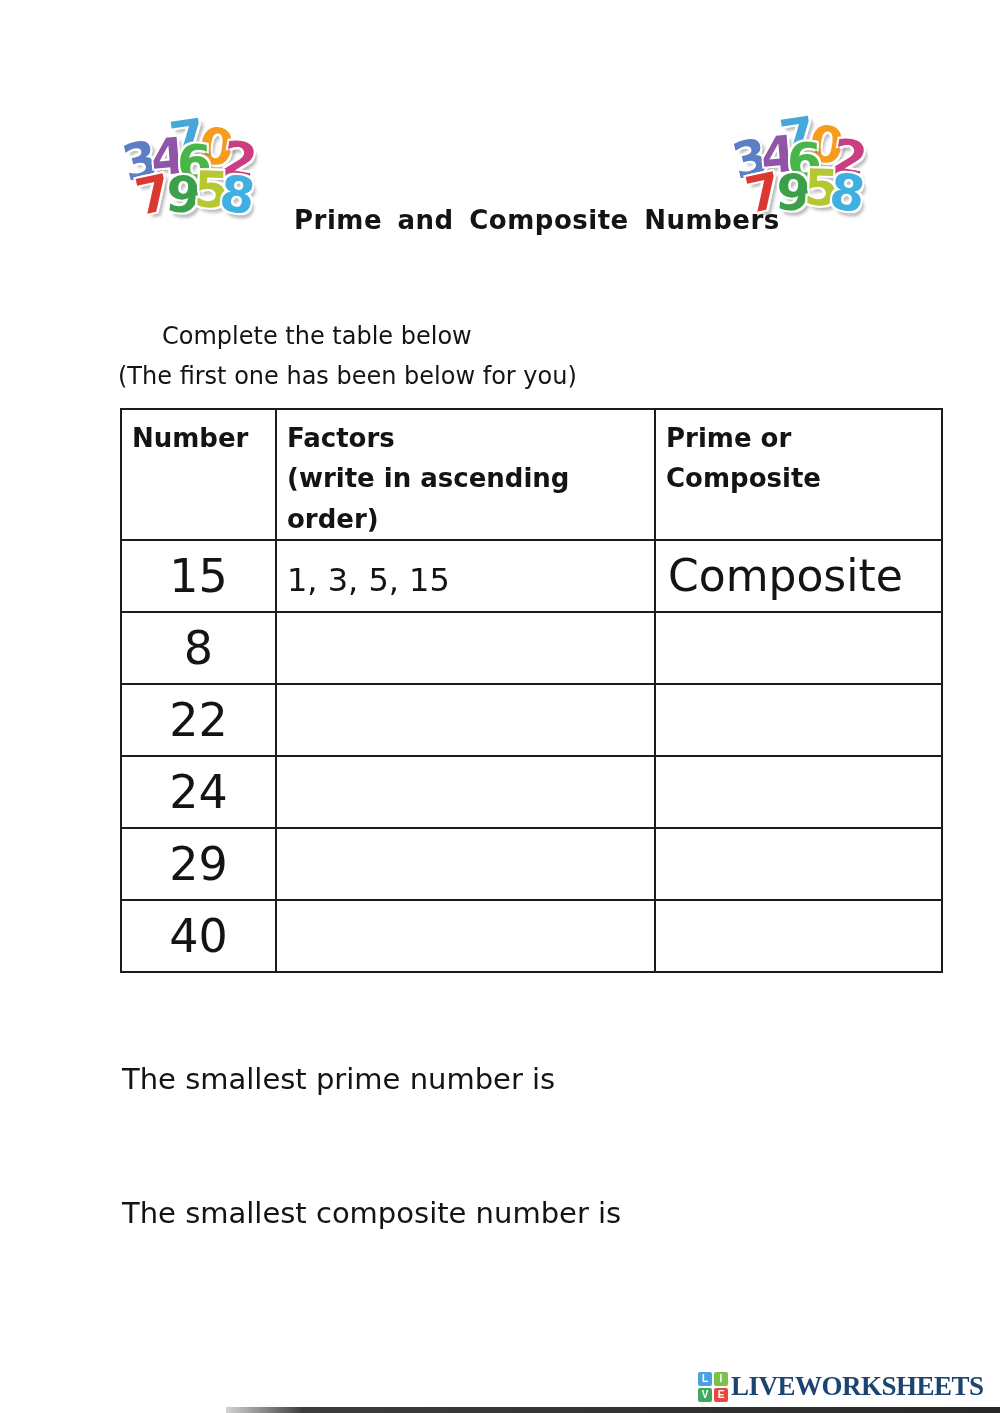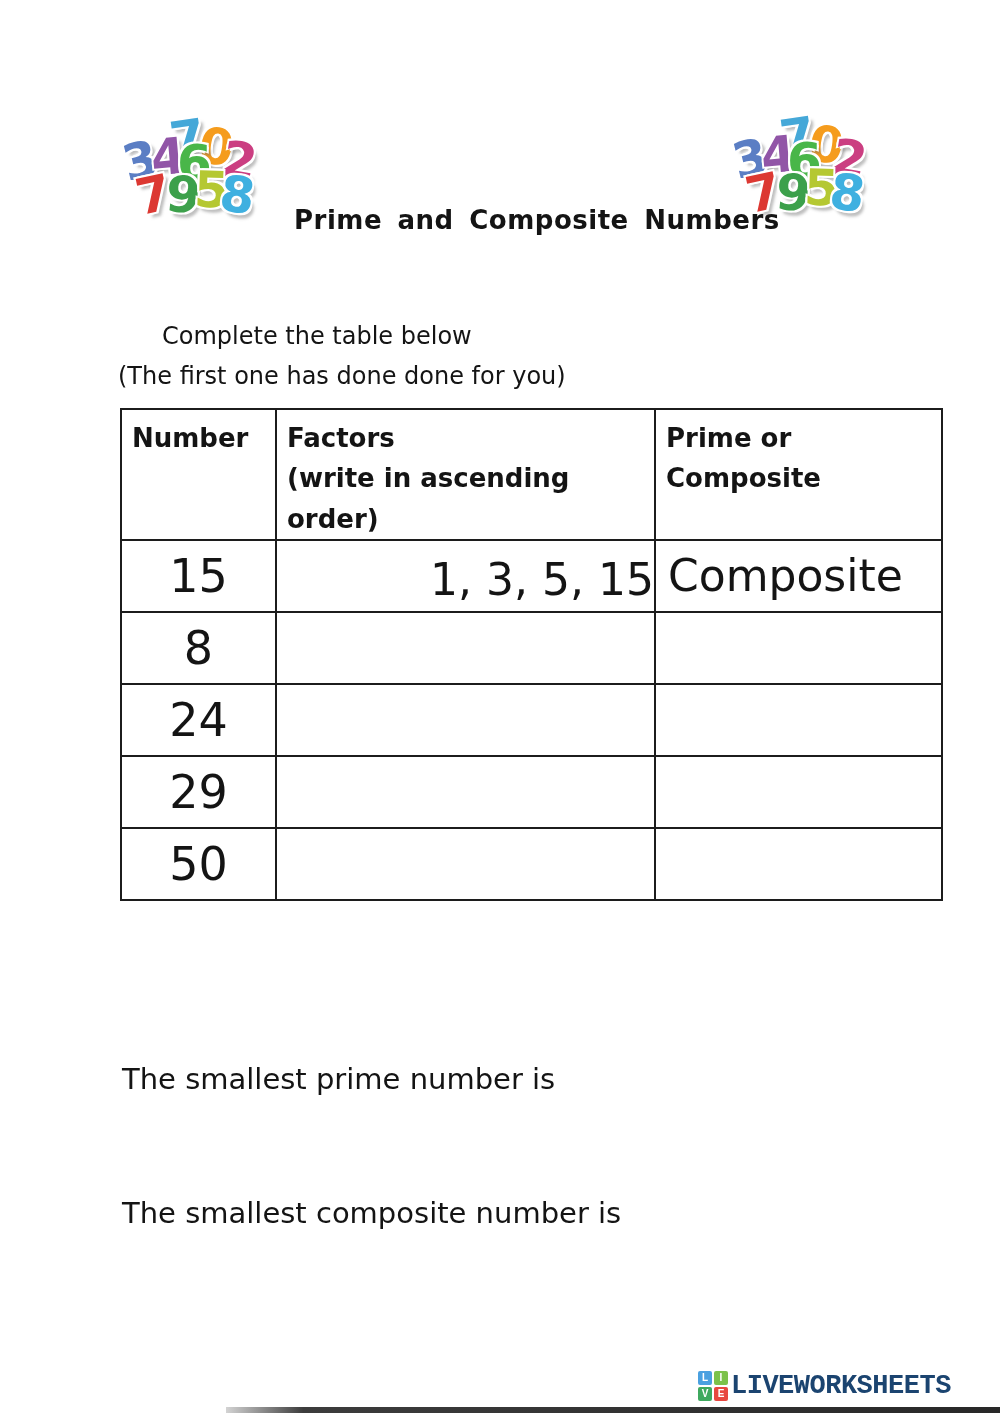--- a/index.html
+++ b/index.html
@@ -41,38 +41,38 @@
   .factors-table thead tr { height:128px; }
   .factors-table tbody tr { height:66.5px; }
   .factors-table th:nth-child(1) { width:134px; }
   .factors-table th:nth-child(2) { width:358px; }
   .factors-table th:nth-child(3) { width:266px; }
   .factors-table th {
     vertical-align:top; text-align:left; font-weight:700;
     font-size:26px; line-height:1.55; padding:8px 9px 0 10px;
   }
   td.cell-number  { text-align:center; font-size:46px; padding:8px; }
-  td.cell-factors { font-size:44px; padding:8px 0 0 10px;text-align:right; }
+  td.cell-factors { font-size:32px; padding:8px 0 0 10px; }
   td.cell-type    { font-size:44px; padding:0 0 0 12px; }
 
   .q { position:absolute; margin:0; font-size:29px; }
   .q-1 { left:122px; top:1062px; }
   .q-2 { left:122px; top:1188px;margin-top:8px; }
 
   
   .branding { position:absolute; left:698px; top:1371px; display:flex; align-items:center; gap:3px; }
   .logo-grid {
     display:grid; grid-template-columns:14px 14px; grid-template-rows:14px 14px; gap:2px;
   }
   .logo-sq {
     color:#fff; font:700 10px/14px "Liberation Sans", sans-serif;
     text-align:center; border-radius:2px;
   }
   .logo-text {
-    font-family:Liberation Mono, monospace; font-weight:700;
+    font-family:Liberation Serif, serif; font-weight:700;
     font-size:27px; letter-spacing:-.5px; white-space:nowrap;
   }
 
   .bottom-strip {
     position:absolute; left:226px; right:0; bottom:0; height:6px;
     background:linear-gradient(to right, rgba(130,130,130,.35) 0%, #3c3c3c 10%, #282828 100%);
   }
 </style>
 </head>
 <body>
@@ -102,21 +102,21 @@
       <span class="digit" style="left: 55px; top: 28px; color: rgb(73, 182, 73); transform: rotate(0deg);">6</span>
       <span class="digit" style="left: 100px; top: 26px; color: rgb(203, 62, 129); transform: rotate(10deg);">2</span>
       <span class="digit" style="left: 14px; top: 60px; color: rgb(220, 56, 50); transform: rotate(-12deg);">7</span>
       <span class="digit" style="left: 44px; top: 60px; color: rgb(60, 160, 75); transform: rotate(5deg);">9</span>
       <span class="digit" style="left: 72px; top: 55px; color: rgb(181, 200, 50); transform: rotate(2deg);">5</span>
       <span class="digit" style="left: 98px; top: 60px; color: rgb(63, 176, 224); transform: rotate(8deg);">8</span>
     </div>
 
   <p class="instr instr-1">Complete the table below</p>
 
-  <p class="instr instr-2">(The first one has done done for you)</p>
+  <p class="instr instr-2">(The first one has been below for you)</p>
 
   <table class="factors-table">
     <thead>
       <tr id="table-head-row">
           <th>
             <div>Number</div>
           </th>
           <th>
             <div>Factors</div>
             <div>(write in ascending order)</div>
@@ -132,31 +132,36 @@
           <td class="cell-number">15</td>
           <td class="cell-factors">1, 3, 5, 15</td>
           <td class="cell-type">Composite</td>
         </tr>
         <tr>
           <td class="cell-number">8</td>
           <td class="cell-factors"></td>
           <td class="cell-type"></td>
         </tr>
         <tr>
+          <td class="cell-number">22</td>
+          <td class="cell-factors"></td>
+          <td class="cell-type"></td>
+        </tr>
+        <tr>
           <td class="cell-number">24</td>
           <td class="cell-factors"></td>
           <td class="cell-type"></td>
         </tr>
         <tr>
           <td class="cell-number">29</td>
           <td class="cell-factors"></td>
           <td class="cell-type"></td>
         </tr>
         <tr>
-          <td class="cell-number">50</td>
+          <td class="cell-number">40</td>
           <td class="cell-factors"></td>
           <td class="cell-type"></td>
         </tr>
       </tbody>
   </table>
 
   <p class="q q-1">The smallest prime number is</p>
 
   <p class="q q-2">The smallest composite number is</p>
 

